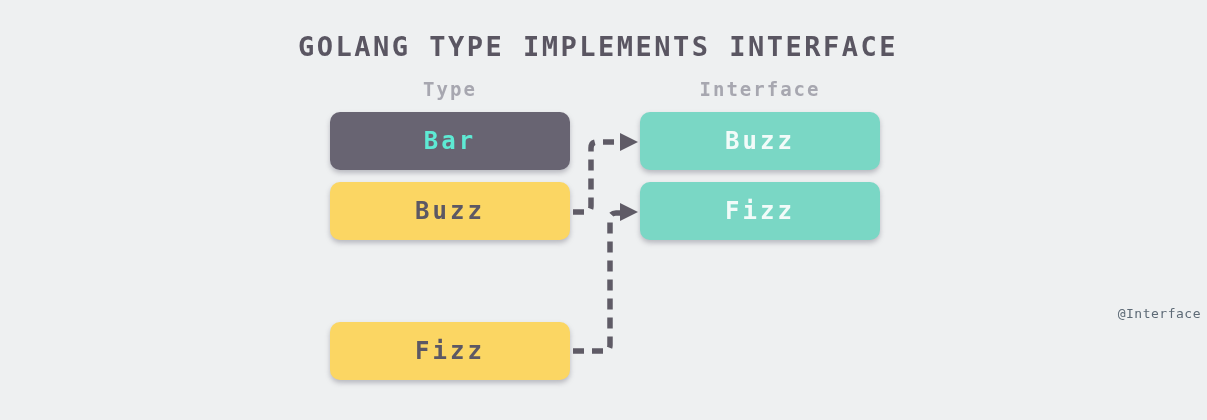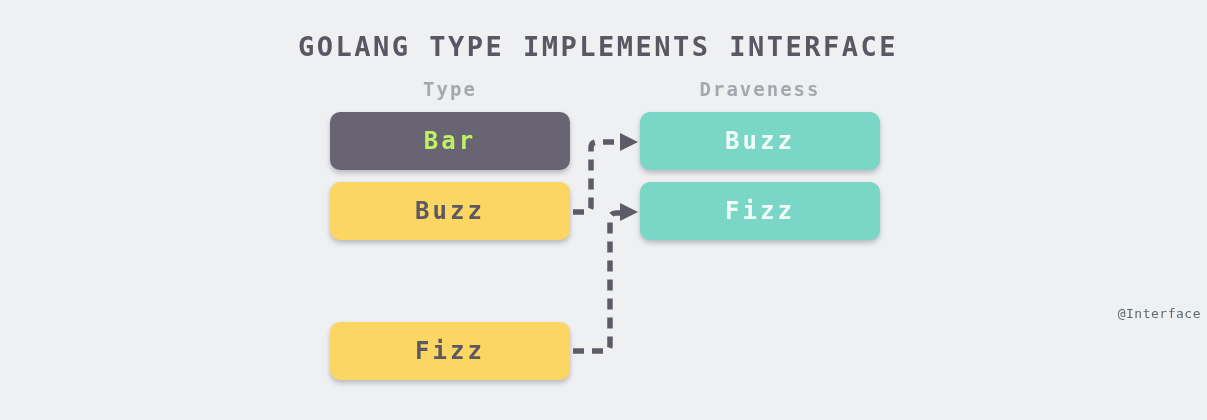--- a/index.html
+++ b/index.html
@@ -46,21 +46,21 @@
     display: flex;
     align-items: center;
     justify-content: center;
     font-size: 24px;
     font-weight: bold;
     letter-spacing: 3px;
     box-shadow: 0 3px 5px rgba(100, 97, 112, 0.38);
   }
   .col-type  { left: 330px; }
   .col-iface { left: 640px; }
-  .dark   { background: #686472; color: #bef264; }
+  .dark   { background: #686472; color: #5eead4; }
   .yellow { background: #fbd663; color: #5c5864; }
   .teal   { background: #7ad7c5; color: #f2fbf9; }
   .row-0 { top: 112px; }
   .row-1 { top: 182px; }
   .row-2 { top: 252px; }
   .row-3 { top: 322px; }
   .arrow-layer {
     position: absolute;
     top: 0; left: 0;
     width: 1207px;
@@ -85,21 +85,21 @@
 </style>
 </head>
 <body>
 
 <div class="canvas">
 
   <h1 class="title">GOLANG TYPE IMPLEMENTS INTERFACE</h1>
 
   <div class="col-label type-label">Type</div>
 
-  <div class="col-label iface-label">Draveness</div>
+  <div class="col-label iface-label">Interface</div>
 
   <div class="node col-type dark row-0">Bar</div>
 
   <div class="node col-type yellow row-1">Buzz</div>
 
 
   <div class="node col-type yellow row-3">Fizz</div>
 
   <div class="node col-iface teal row-0">Buzz</div>
 

